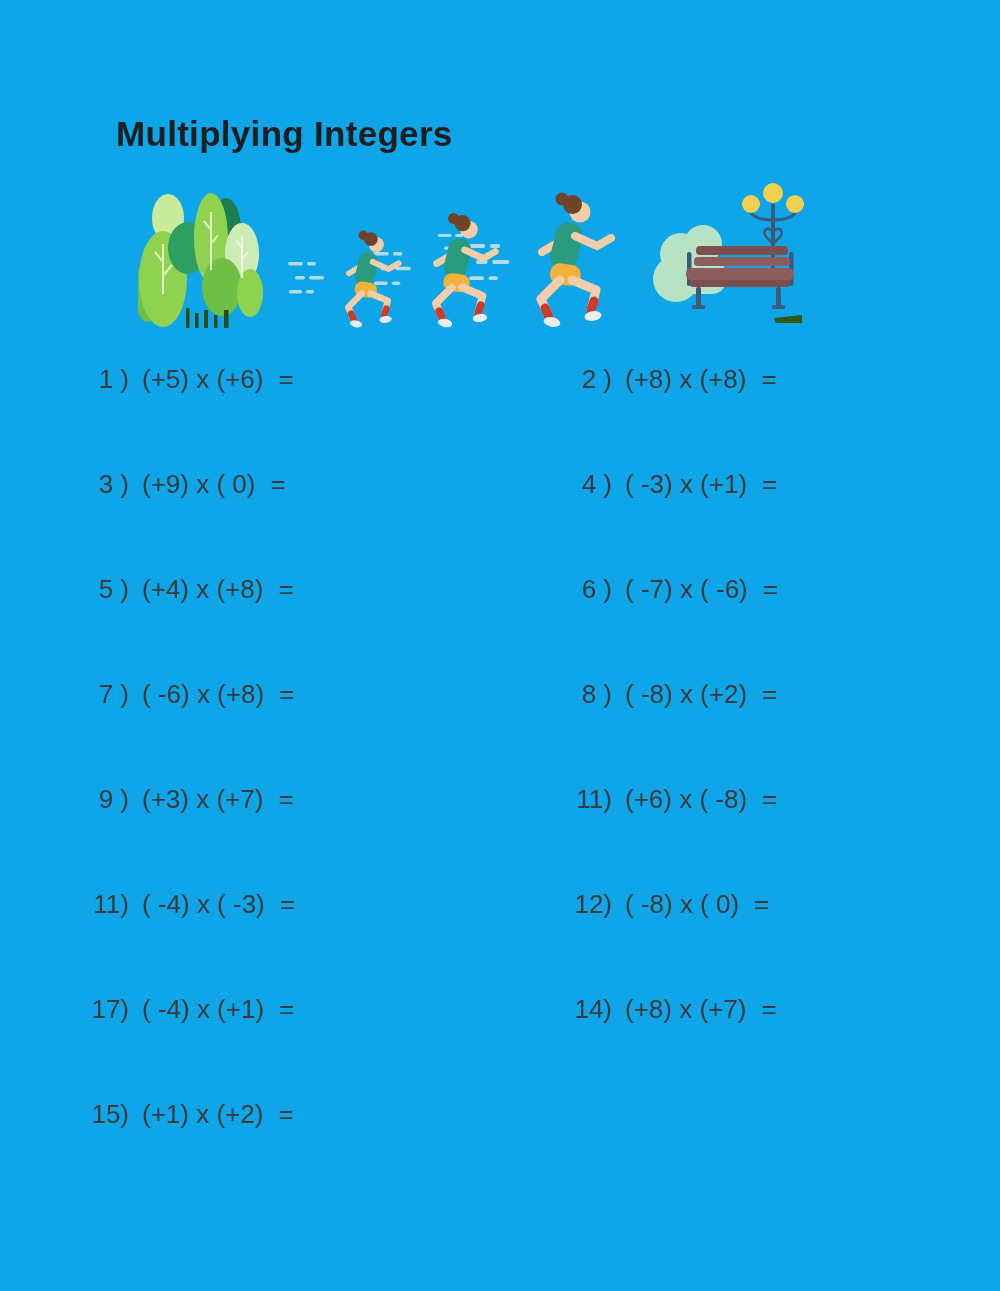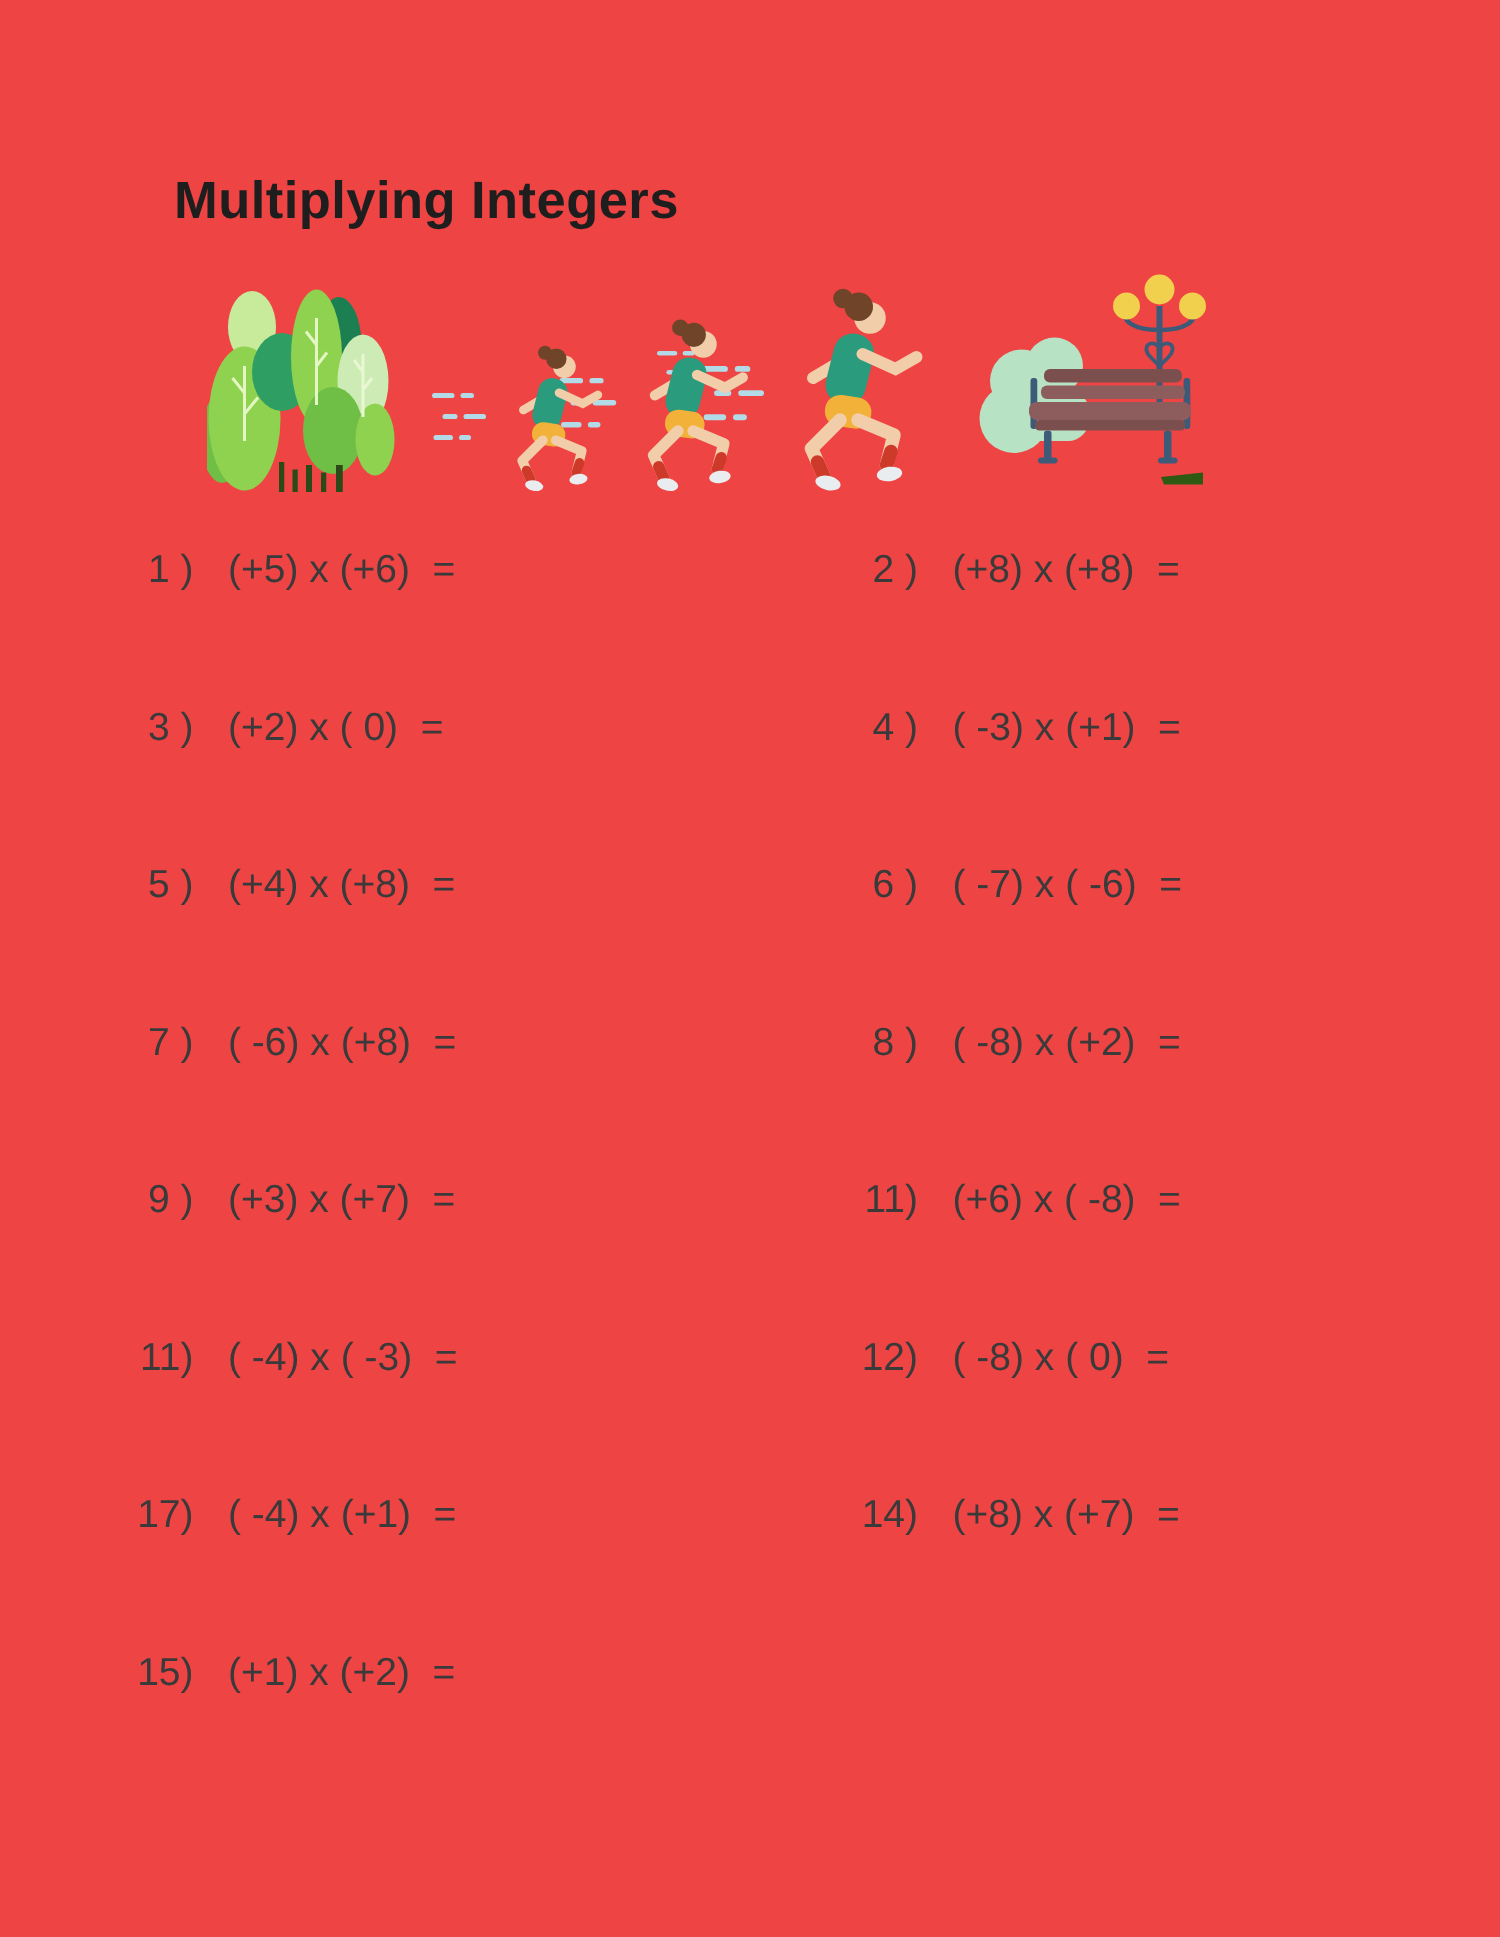--- a/index.html
+++ b/index.html
@@ -1,17 +1,17 @@
 <!DOCTYPE html>
 <html style="--title-text: #1e1e1e; --problem-text: #3a3a3a; --tree-pale: #c7ea9b; --tree-light: #8fd24f; --tree-mid: #6fbe45; --tree-dark: #2f9e63; --tree-deep: #1c7f52; --tree-mint: #cdebb4; --trunk: #2c4a17; --vein: #e4f6c3; --shirt: #2a9b7c; --shorts: #f2b23a; --skin: #f2cda9; --hair: #6f4428; --sock: #cd3a2a; --shoe: #e9edf0; --speed: #b2dbe7; --bush: #b7e2c4; --bench-wood: #8d5d5d; --bench-wood-dark: #7c4f4f; --bench-frame: #3d5a78; --lamp-yellow: #f1d04d; --grass: #2e5a14;"><head>
 <meta charset="utf-8">
 <style>
   html,body{margin:0;padding:0;background:#fff;}
   .page{
-    position:relative;width:1000px;height:1291px;background:#ef4444;
+    position:relative;width:1000px;height:1291px;background:#0ea5e9;
     overflow:hidden;font-family:"Liberation Sans",sans-serif;
   }
   .title{
     position:absolute;left:116px;top:114px;margin:0;
     font-size:35px;font-weight:700;letter-spacing:.3px;
     color:var(--title-text);
   }
   .illo{position:absolute;left:138px;top:182px;width:670px;height:150px;}
   
   .arm{stroke:var(--skin);stroke-width:8;stroke-linecap:round;fill:none}
@@ -21,21 +21,21 @@
   .dashrect{fill:var(--speed)}
   .lampline{stroke:var(--bench-frame);fill:none}
   
   .problems{
     position:absolute;left:85px;top:362px;width:850px;
     display:grid;grid-template-columns:483px 1fr;grid-auto-rows:105px;
     font-size:26px;color:var(--problem-text);
   }
   .problem{display:flex;align-items:flex-start;line-height:34px;}
   .num{display:inline-block;width:44px;text-align:right;white-space:pre;}
-  .expr{margin-left:23px;white-space:pre;}
+  .expr{margin-left:13px;white-space:pre;}
   .eq{margin-left:15px;}
   .blank{display:inline-block;width:72px;height:32px;margin-left:8px;}
 </style>
 </head>
 <body>
 
 <div class="page">
 
   <h1 class="title">Multiplying Integers</h1>
 
@@ -145,21 +145,21 @@
 
     <div class="problem">
       <span class="num">2 )</span>
       <span class="expr">(+8) x (+8)</span>
       <span class="eq">=</span>
       <span class="blank"></span>
     </div>
 
     <div class="problem">
       <span class="num">3 )</span>
-      <span class="expr">(+2) x ( 0)</span>
+      <span class="expr">(+9) x ( 0)</span>
       <span class="eq">=</span>
       <span class="blank"></span>
     </div>
 
     <div class="problem">
       <span class="num">4 )</span>
       <span class="expr">( -3) x (+1)</span>
       <span class="eq">=</span>
       <span class="blank"></span>
     </div>

